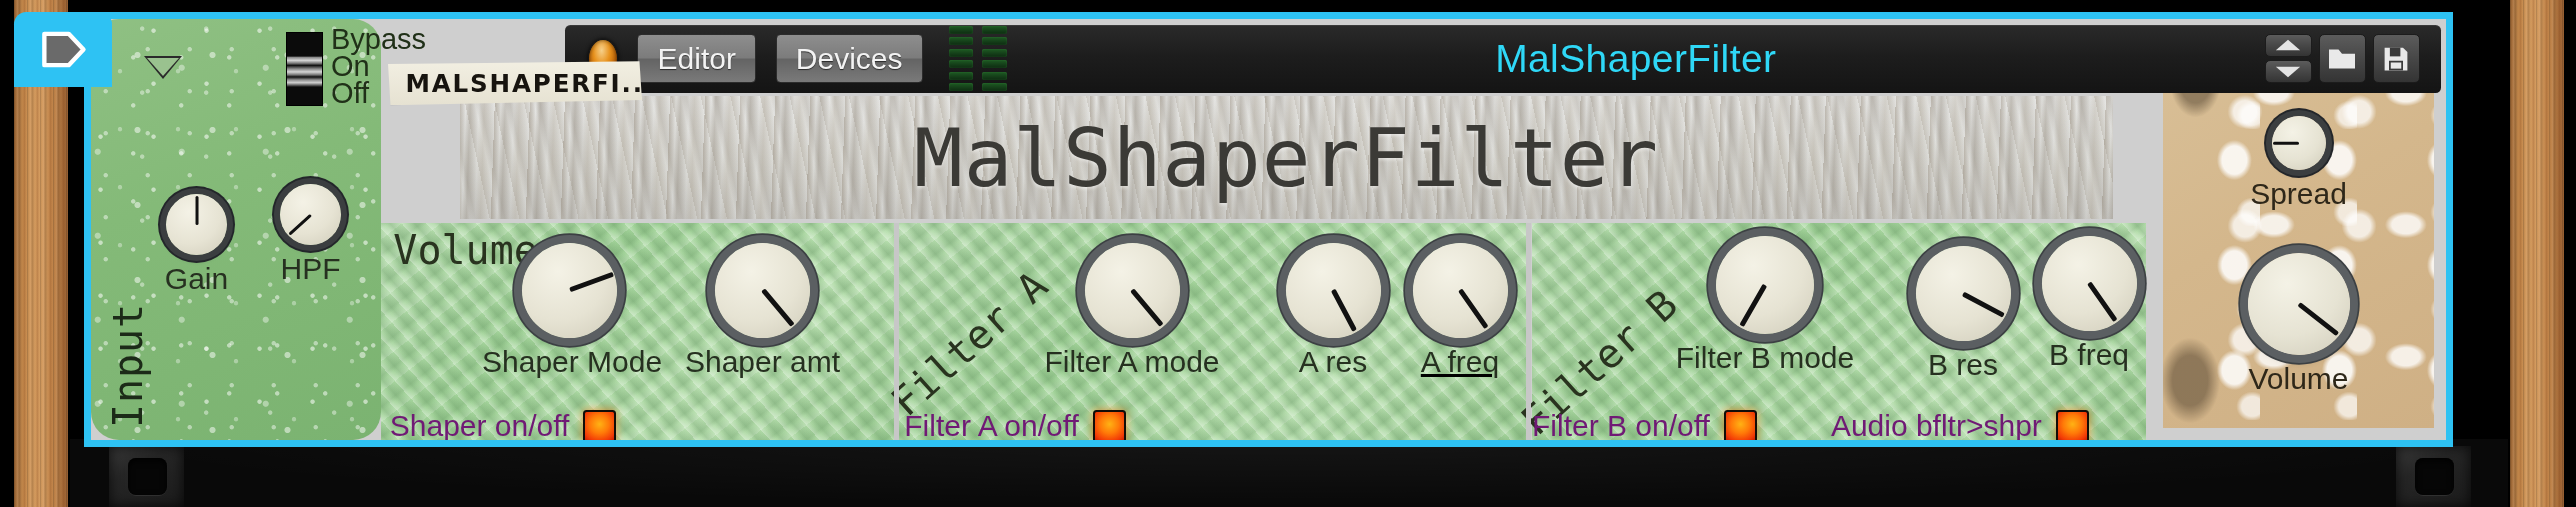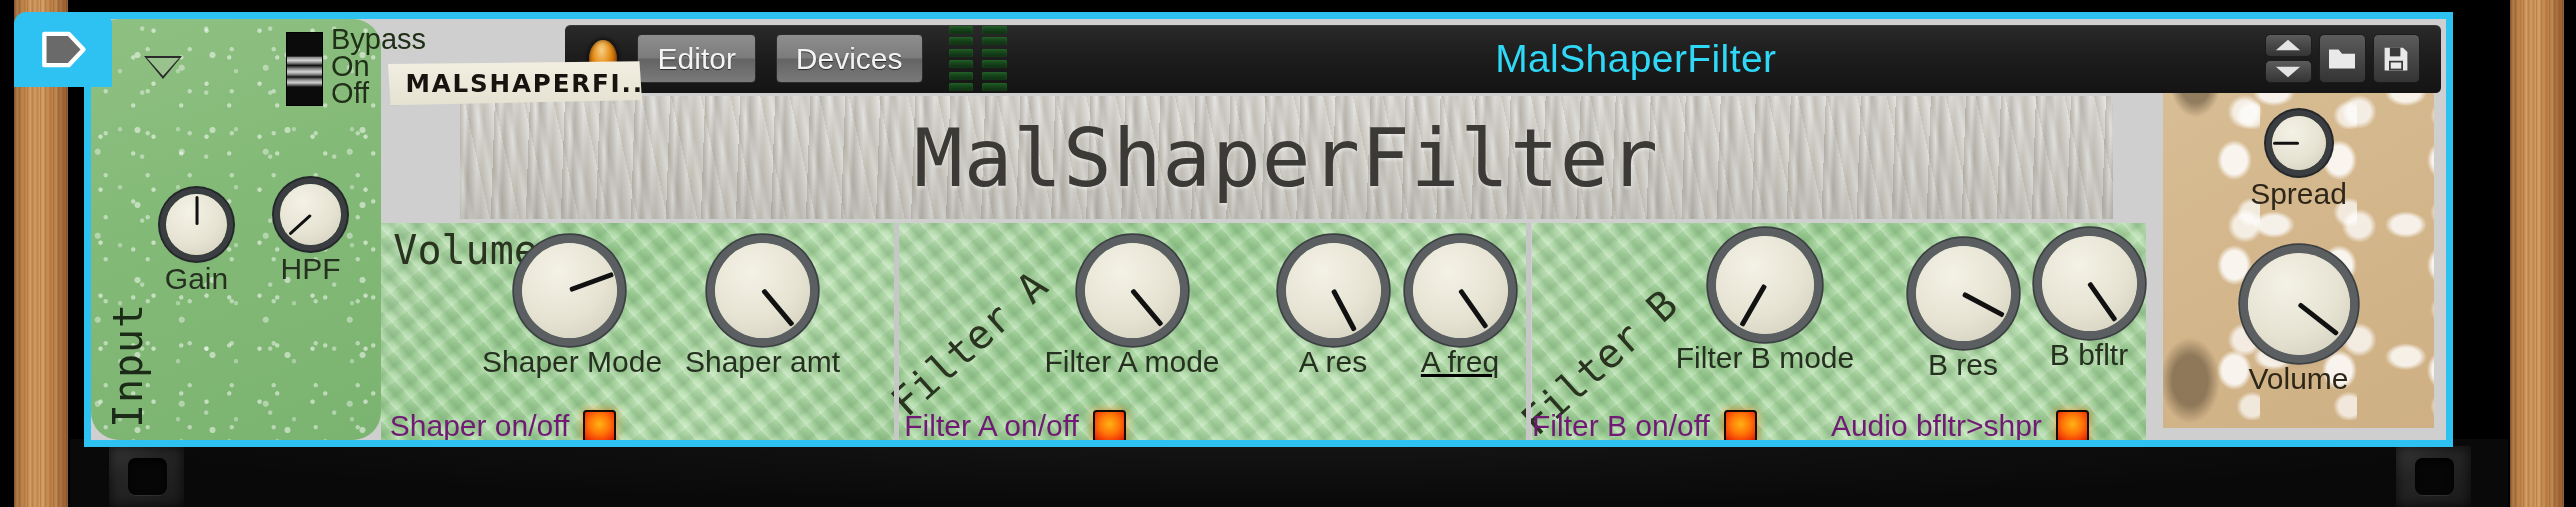--- a/index.html
+++ b/index.html
@@ -490,21 +490,21 @@
         <div class="knob ridged" style="width:95px;height:95px;">
           <div class="ptr" id="ptr-bres" style="transform: translate(-50%, 0px) rotate(298deg);"></div>
         </div>
         <div class="knob-label">B res</div>
       </div>
 
       <div class="knob-unit" style="left:487px; top:12.3px; width:140px;">
         <div class="knob ridged" style="width:95px;height:95px;">
           <div class="ptr" id="ptr-bfreq" style="transform: translate(-50%, 0px) rotate(325deg);"></div>
         </div>
-        <div class="knob-label">B bfltr</div>
+        <div class="knob-label">B freq</div>
       </div>
 
       <div class="toggle-row" style="left:0; bottom:5.3px;gap:6px;">
         <div class="toggle-item">
           <span class="toggle-label">Filter B on/off</span>
           <span class="led-btn" style="box-shadow: rgba(255, 122, 8, 0.667) 0px 0px 8px;"></span>
         </div>
         <div class="toggle-item" style="margin-left:68px;">
           <span class="toggle-label">Audio bfltr&gt;shpr</span>
           <span class="led-btn" style="box-shadow: rgba(255, 122, 8, 0.667) 0px 0px 8px;"></span>

